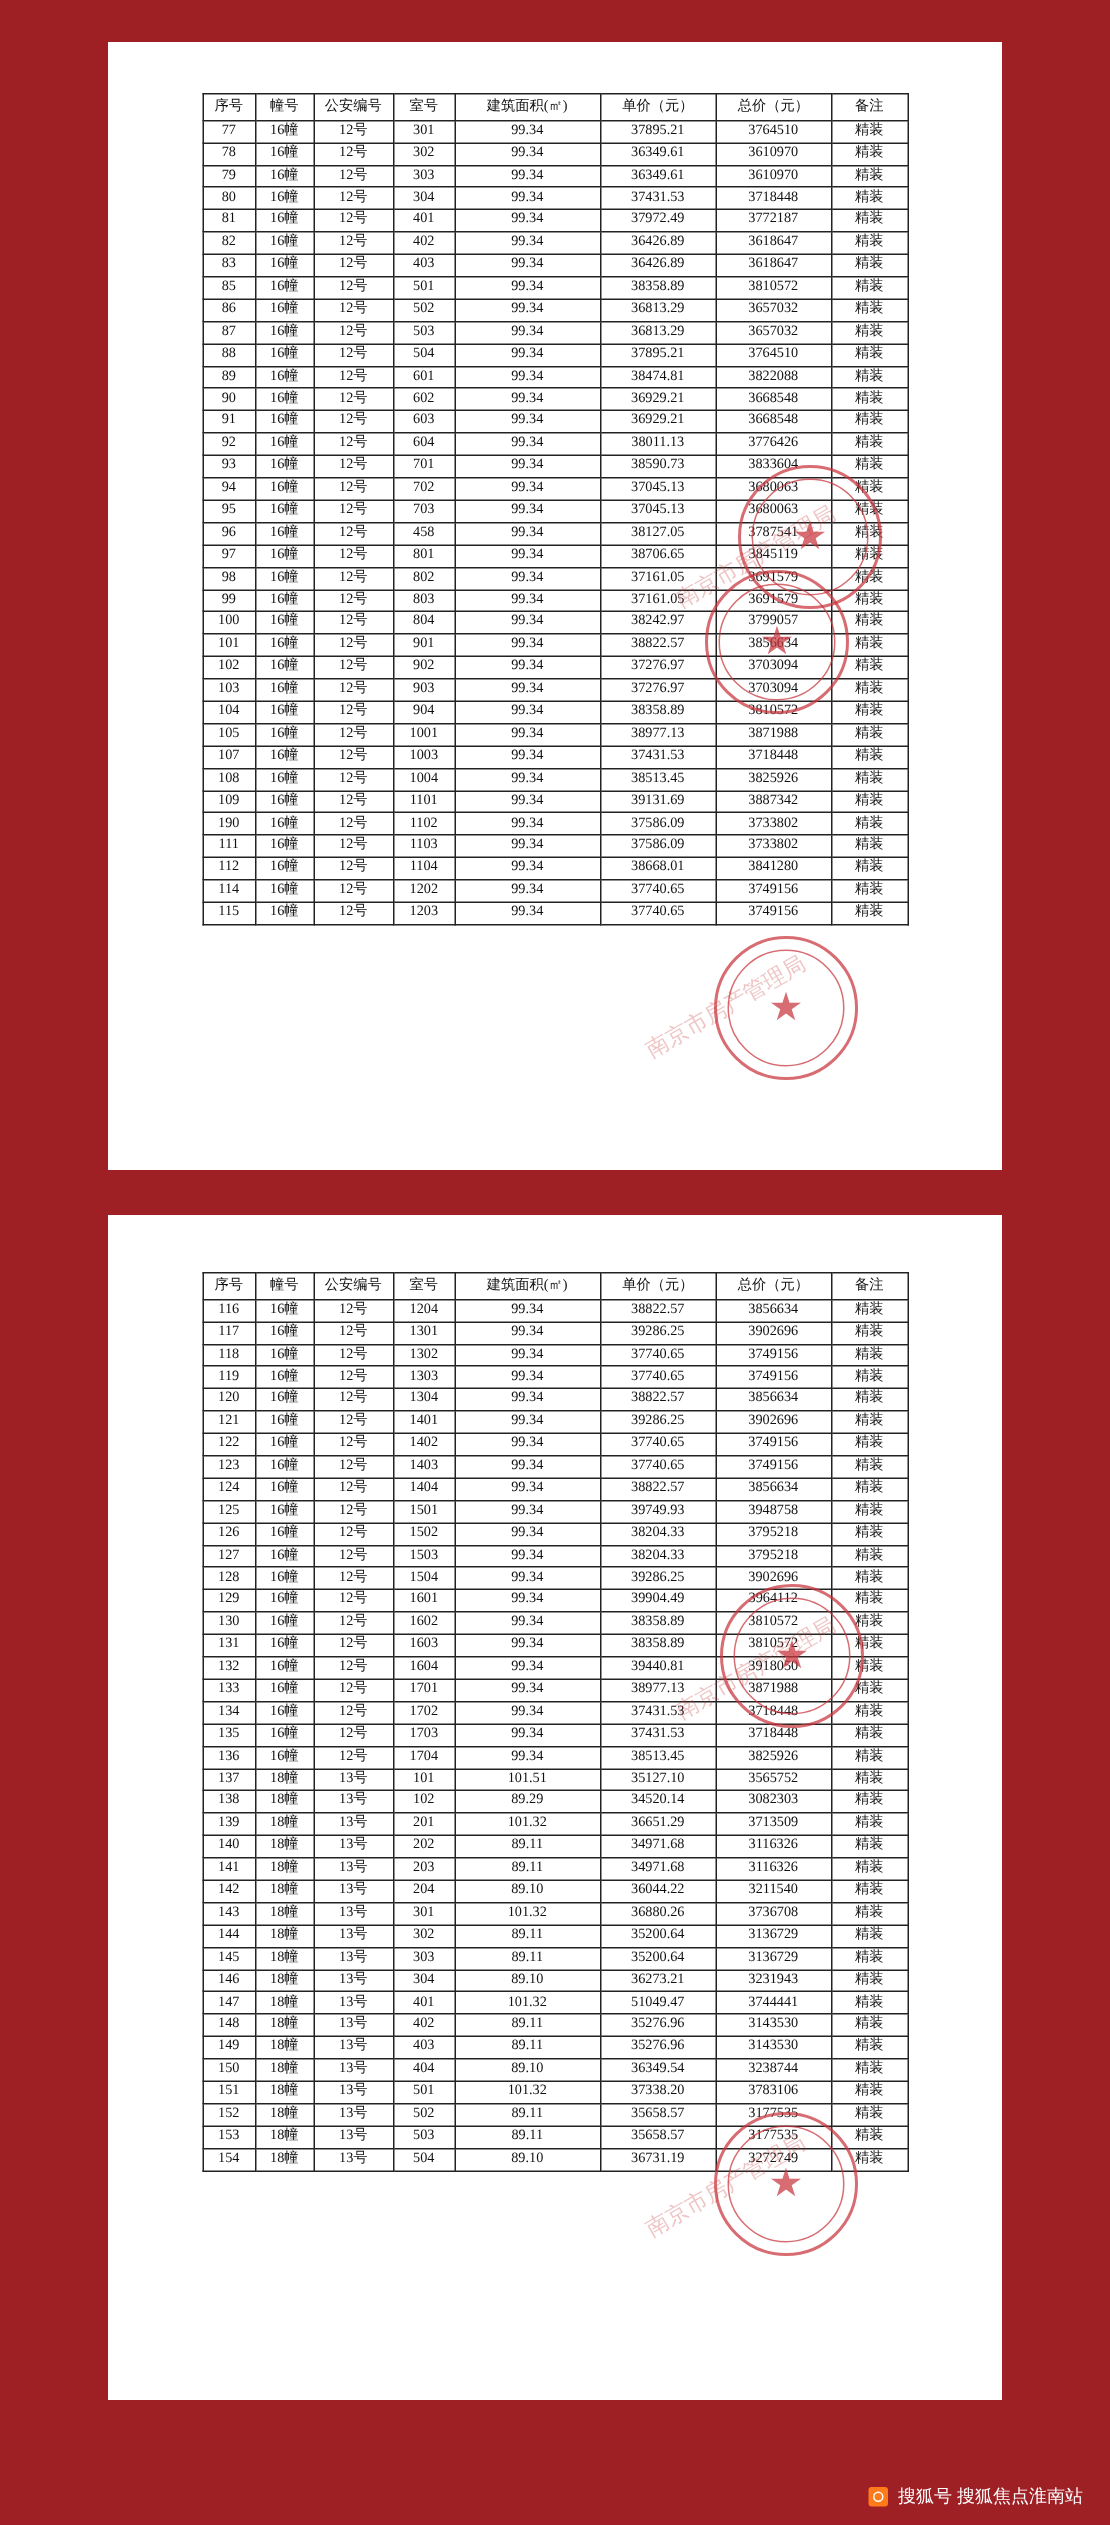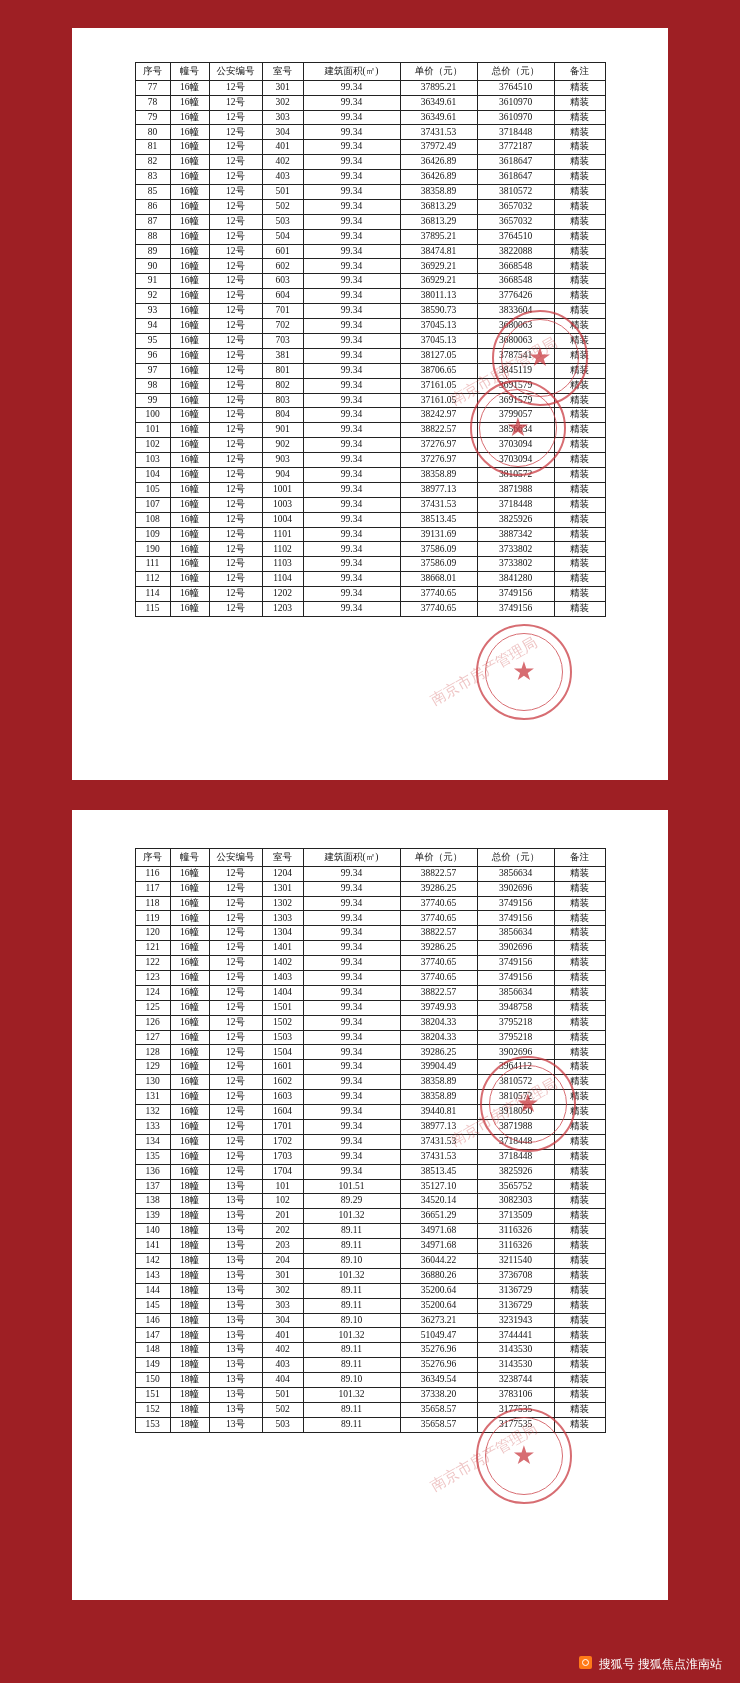--- a/index.html
+++ b/index.html
@@ -106,21 +106,21 @@
   #wm4 { top: 600px; left: 352px; }
 
   #footer {
     position: absolute;
     right: 18px;
     bottom: 10px;
     color: #ffffff;
     font-size: 12px;
     font-family: "Liberation Sans", sans-serif;
     display: flex;
-    align-items: flex-start;
+    align-items: center;
     gap: 7px;
   }
   #footer .logo {
     display: inline-block;
     width: 13px;
     height: 13px;
     background: #ff7a18;
     border-radius: 2px;
     position: relative;
   }
@@ -332,21 +332,21 @@
               <td class="c3">703</td>
               <td class="c4">99.34</td>
               <td class="c5">37045.13</td>
               <td class="c6">3680063</td>
               <td class="c7">精装</td>
             </tr>
             <tr>
               <td class="c0">96</td>
               <td class="c1">16幢</td>
               <td class="c2">12号</td>
-              <td class="c3">381</td>
+              <td class="c3">458</td>
               <td class="c4">99.34</td>
               <td class="c5">38127.05</td>
               <td class="c6">3787541</td>
               <td class="c7">精装</td>
             </tr>
             <tr>
               <td class="c0">97</td>
               <td class="c1">16幢</td>
               <td class="c2">12号</td>
               <td class="c3">801</td>
@@ -924,20 +924,30 @@
             <tr>
               <td class="c0">153</td>
               <td class="c1">18幢</td>
               <td class="c2">13号</td>
               <td class="c3">503</td>
               <td class="c4">89.11</td>
               <td class="c5">35658.57</td>
               <td class="c6">3177535</td>
               <td class="c7">精装</td>
             </tr>
+            <tr>
+              <td class="c0">154</td>
+              <td class="c1">18幢</td>
+              <td class="c2">13号</td>
+              <td class="c3">504</td>
+              <td class="c4">89.10</td>
+              <td class="c5">36731.19</td>
+              <td class="c6">3272749</td>
+              <td class="c7">精装</td>
+            </tr>
           </tbody>
       </table>
 
       <div class="seal" id="seal4">
         <div class="ring"></div>
           <div class="star">★</div>
       </div>
       <div class="seal" id="seal5">
         <div class="ring"></div>
           <div class="star">★</div>

